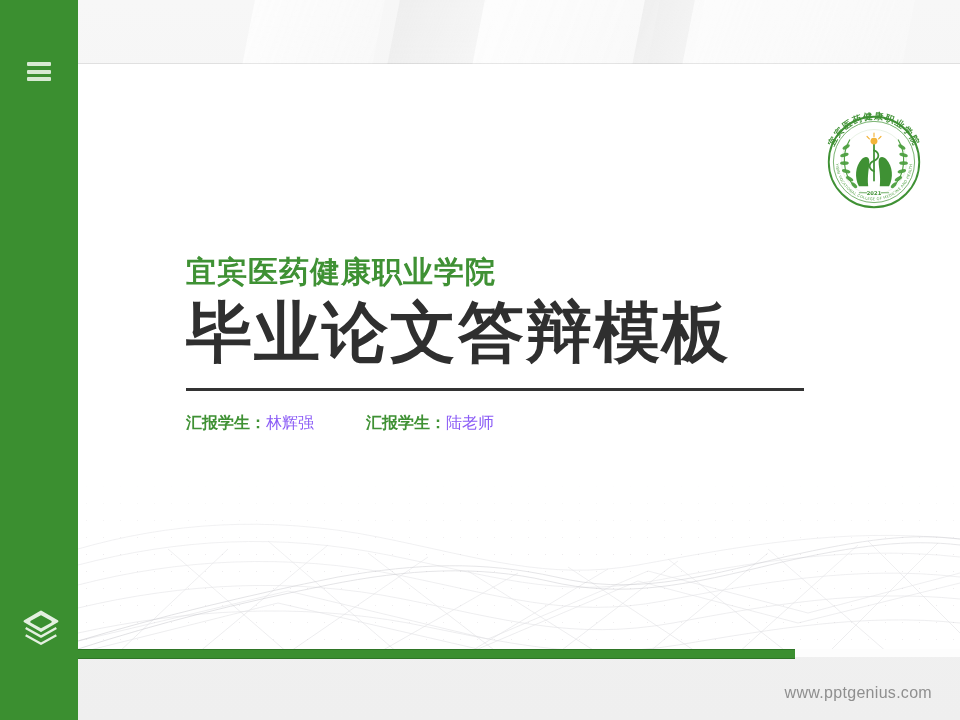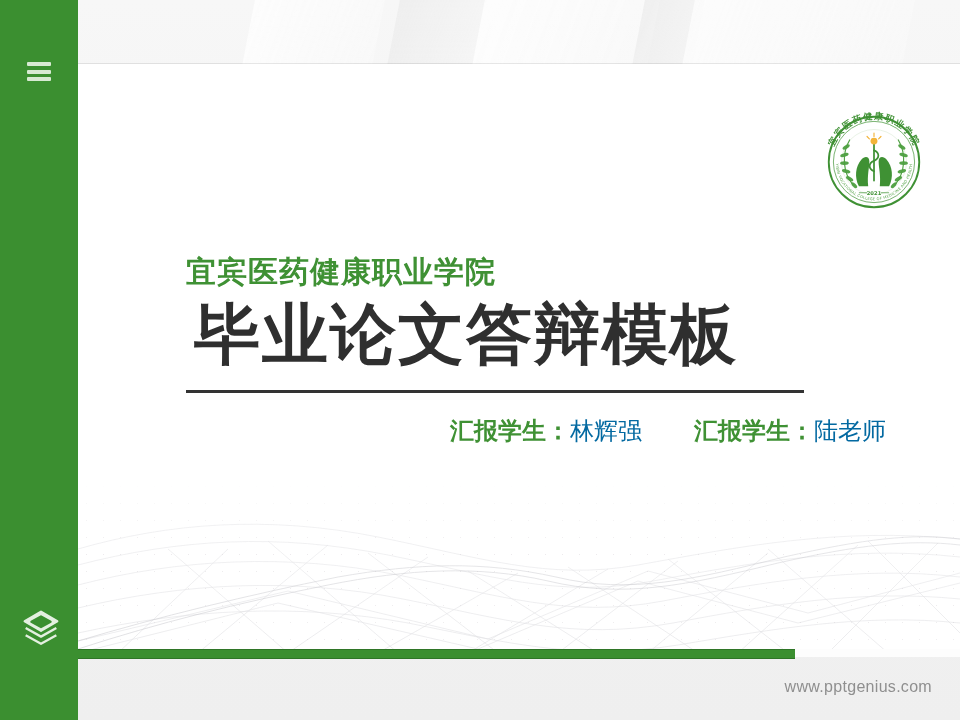--- a/index.html
+++ b/index.html
@@ -151,45 +151,44 @@
     line-height: 1.2;
     margin: 0 0 6px 0;
     white-space: nowrap;
   }
   .main-title {
     font-size: 66px;
     font-weight: 700;
     color: #2f2f2f;
     letter-spacing: 2px;
     line-height: 1.12;
-    margin: 8px;
+    margin: 0;
     white-space: nowrap;
   }
   .rule {
     width: 618px;
     height: 3px;
     background: #333333;
     margin: 18px 0 22px 0;
   }
   .meta-row {
     display: flex;
     align-items: baseline;
-    font-size: 24px;
+    font-size: 16px;
     font-weight: 700;
     white-space: nowrap;
-    justify-content: flex-end;
   }
   .meta-label { color: #3f9134; }
-  .meta-value { color: #0369a1; font-weight: 400; }
+  .meta-value { color: #8b5cf6; font-weight: 400; }
   .meta-gap { display: inline-block; width: 52px; }
 
   
   .footer-url {
     position: absolute;
-    right: 28px; bottom: 24px;
+    right: 28px; bottom: 18px;
     font-size: 16px;
     color: #8f8f8f;
     letter-spacing: .3px;
     z-index: 6;
   }
 </style>
 </head>
 <body>
 
 <div class="slide-root">

